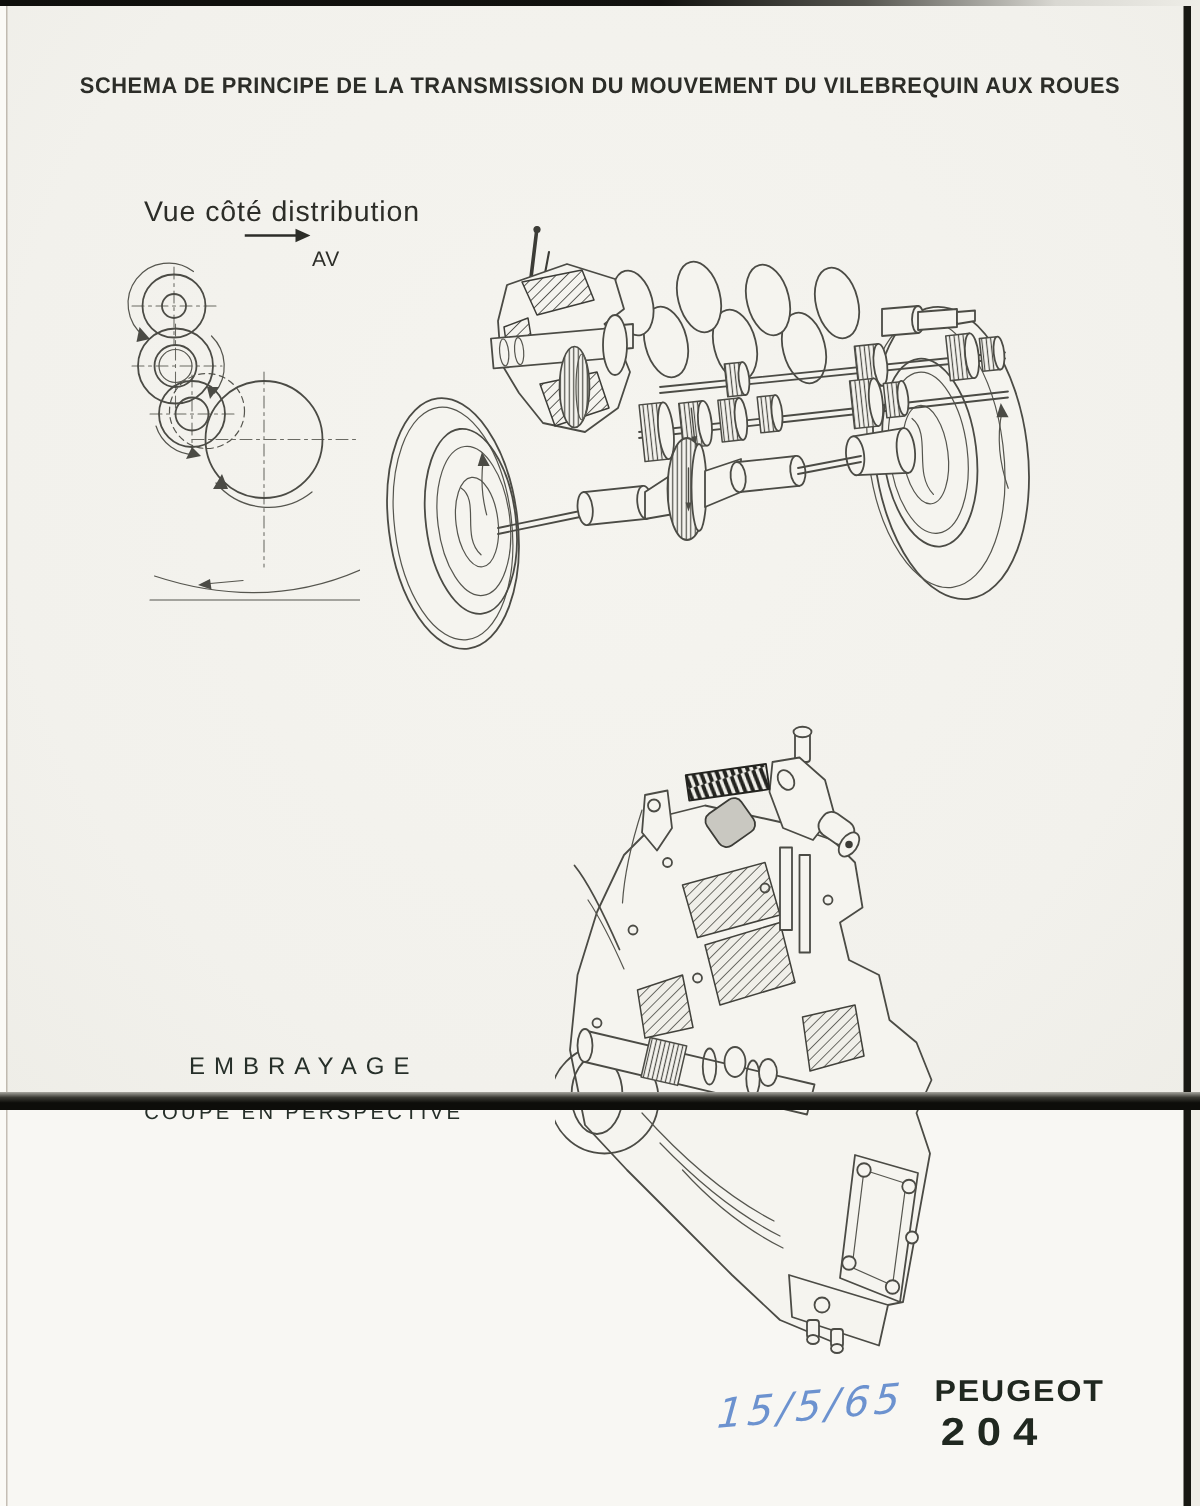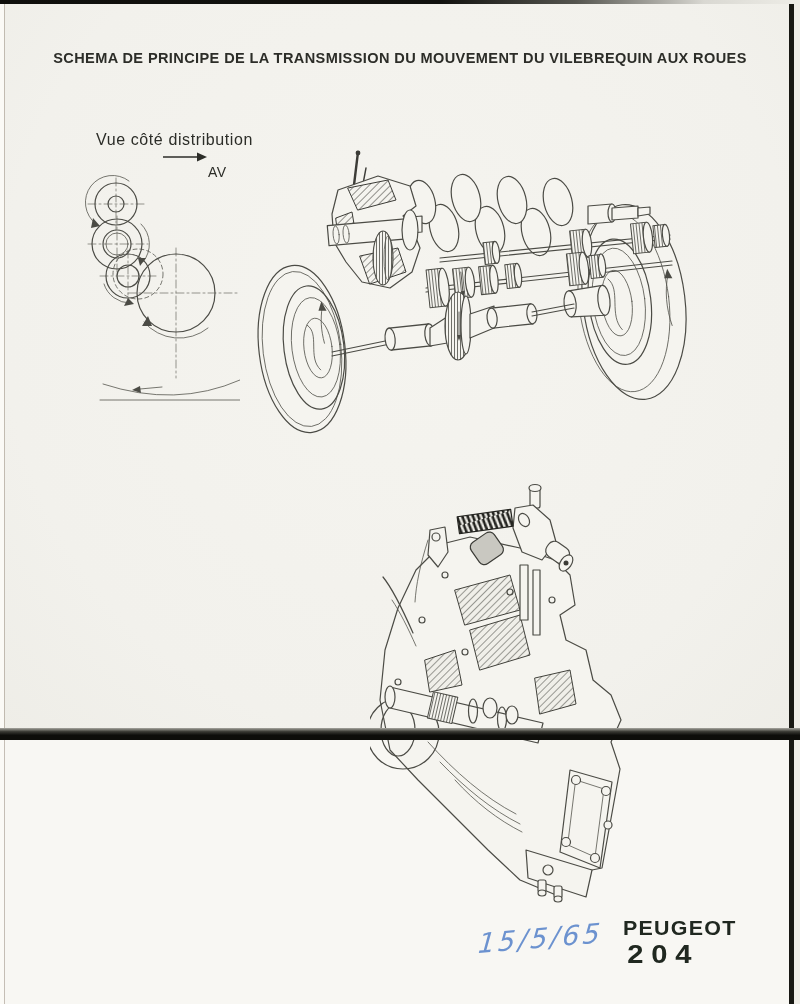--- a/index.html
+++ b/index.html
@@ -24,21 +24,21 @@
   .edge-left-line { position:absolute; top:0; left:4px; width:1px; height:1004px; background:#9b9082; opacity:.55; }
 
   .title {
     position:absolute; left:40px; top:49px; width:720px;
     text-align:center; font-size:15px; font-weight:700;
     letter-spacing:.4px; color:#2c2d28; white-space:nowrap;
     transform:scaleX(.97);
   }
   .view-label {
     position:absolute; left:96px; top:131px;
-    font-size:16px; color:#2c2d28; letter-spacing:.6px;
+    font-size:19px; color:#2c2d28; letter-spacing:.6px;
   }
   .av-row { position:absolute; left:163px; top:148px; width:70px; height:16px; }
   .av-row svg { position:absolute; left:0; top:4px; }
   .av-row .av-text { position:absolute; left:45px; top:16px; font-size:14px; color:#2c2d28; letter-spacing:.5px; }
 
   .clutch-caption { position:absolute; left:95px; top:703px; width:215px; text-align:center; color:#262f29; }
   .clutch-caption .cap-title { font-size:16px; letter-spacing:6px; font-weight:400; }
   .clutch-caption .cap-sub { margin-top:13px; font-size:13.5px; letter-spacing:2.2px; font-weight:400; }
 
   .handwriting {
@@ -277,20 +277,24 @@
             <ellipse cx="106" cy="102" rx="3" ry="9" class="thin" fill="none"></ellipse>
           </g>
           <ellipse cx="170" cy="100" rx="8" ry="20" class="part"></ellipse>
           <ellipse cx="143" cy="128" rx="10" ry="27" fill="url(#teeth)" stroke="#4b4b45" stroke-width="1.1"></ellipse>
           <ellipse cx="148" cy="128" rx="4" ry="22" class="thin" fill="none"></ellipse>
         </g>
       </g>
     </svg>
   </figure>
 
+  <div class="clutch-caption">
+    <div class="cap-title">EMBRAYAGE</div>
+    <div class="cap-sub">COUPE EN PERSPECTIVE</div>
+  </div>
 
   <figure style="left:370px; top:480px;">
     <svg width="300" height="430" viewBox="0 0 300 430">
       <defs>
         <pattern id="hatch2" width="5" height="5" patternUnits="userSpaceOnUse" patternTransform="rotate(45)">
           <rect width="5" height="5" fill="#f0efe9"></rect>
           <line x1="0" y1="0" x2="0" y2="5" stroke="#41413b" stroke-width="1"></line>
         </pattern>
         <pattern id="coil" width="5" height="18" patternUnits="userSpaceOnUse" patternTransform="rotate(-8)">
           <rect width="5" height="18" fill="#efeee8"></rect>

